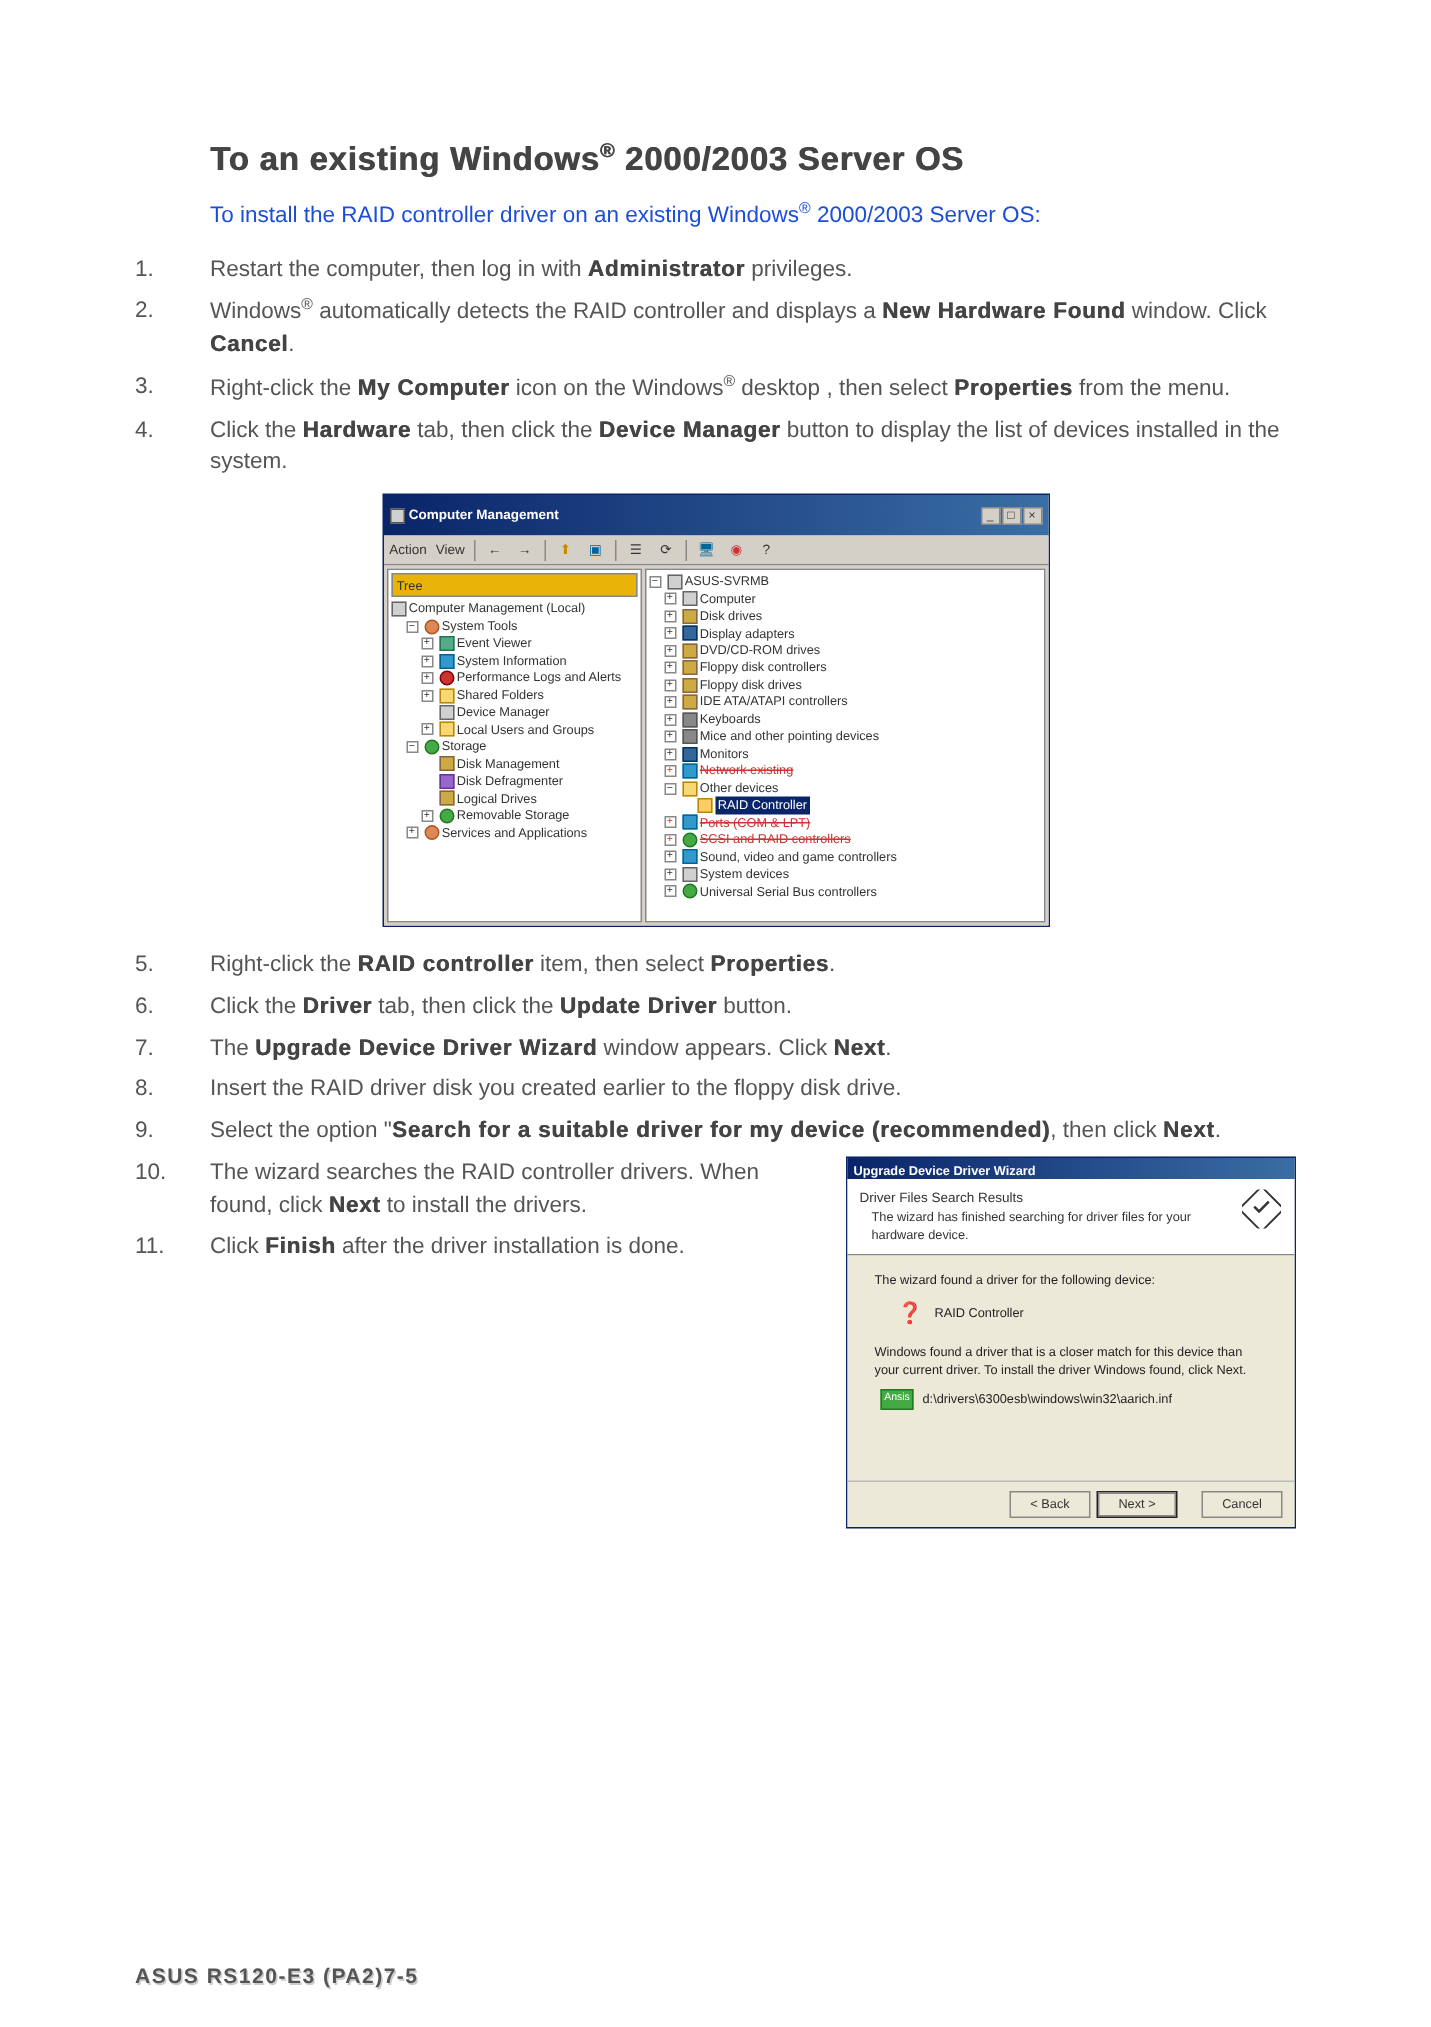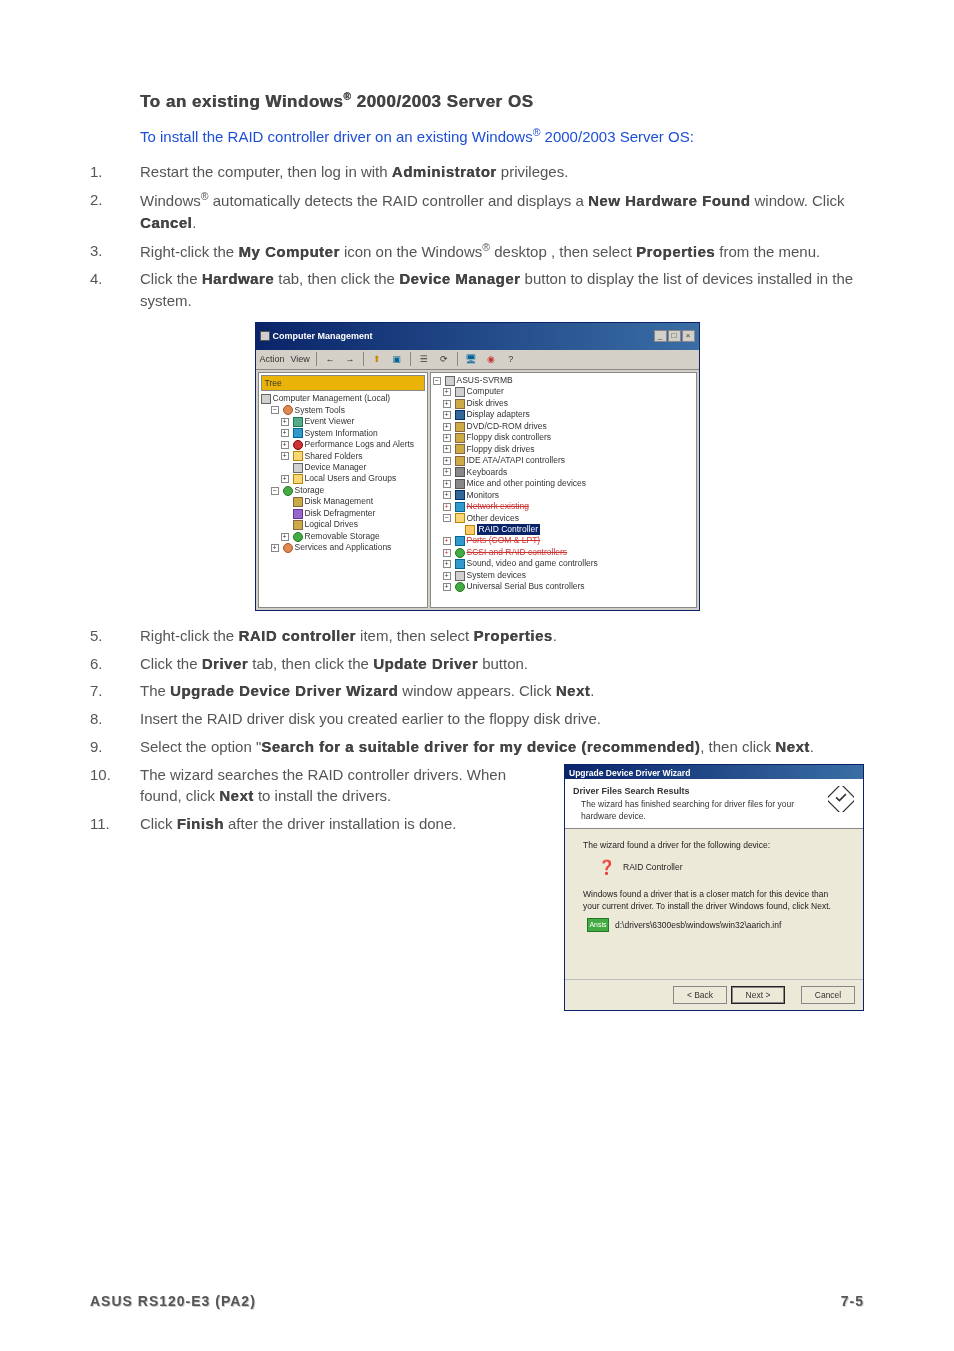--- a/index.html
+++ b/index.html
@@ -9,21 +9,21 @@
     width: 954px;
     min-height: 1351px;
     padding: 90px 90px 30px 90px;
     color: #333;
     font-size: 15px;
     line-height: 1.45;
     position: relative;
   }
   .heading {
     font-weight: bold;
-    font-size: 17px;
+    font-size: 22px;
     color: #444;
     margin-bottom: 10px;
     margin-left: 50px;
     text-shadow: 0.5px 0 #444;
     letter-spacing: 0.5px;
   }
   .heading sup { font-size: 0.6em; vertical-align: super; }
   .intro {
     margin-left: 50px;
     margin-bottom: 14px;
@@ -190,21 +190,21 @@
     font-weight: bold;
   }
   .wiz-header {
     background: #fff;
     padding: 6px 8px;
     display: flex;
     align-items: flex-start;
     border-bottom: 1px solid #888;
   }
   .wiz-header .h-text { flex: 1; }
-  .wiz-header .h-title { font-weight: bold; font-size: 9px; }
+  .wiz-header .h-title { font-weight: normal; font-size: 9px; }
   .wiz-header .h-sub { font-size: 8.5px; color: #333; padding-left: 8px; }
   .wiz-header .h-icon {
     width: 28px; height: 28px;
     background: #fff;
     display: flex; align-items: center; justify-content: center;
   }
   .wiz-header .h-icon svg { width: 26px; height: 26px; }
   .wiz-body {
     background: #ece9d8;
     padding: 10px 18px 8px 18px;
@@ -243,25 +243,24 @@
     width: 54px; height: 18px;
     font-size: 8.5px;
     background: #ece9d8;
     border: 1px solid #888;
     display: inline-flex; align-items: center; justify-content: center;
   }
   .wiz-btn.def { border: 1px solid #222; box-shadow: inset 0 0 0 1px #888; }
 
   .page-footer {
     position: absolute;
-    bottom: 40px;
+    bottom: 24px;
     left: 90px;
     right: 90px;
     display: flex;
-    justify-content: space-between;
     font-size: 14px;
     letter-spacing: 1px;
     font-weight: bold;
     color: #555;
     text-shadow: 1px 1px 0 #ccc;
   }
 </style>
 </head>
 <body>
 

